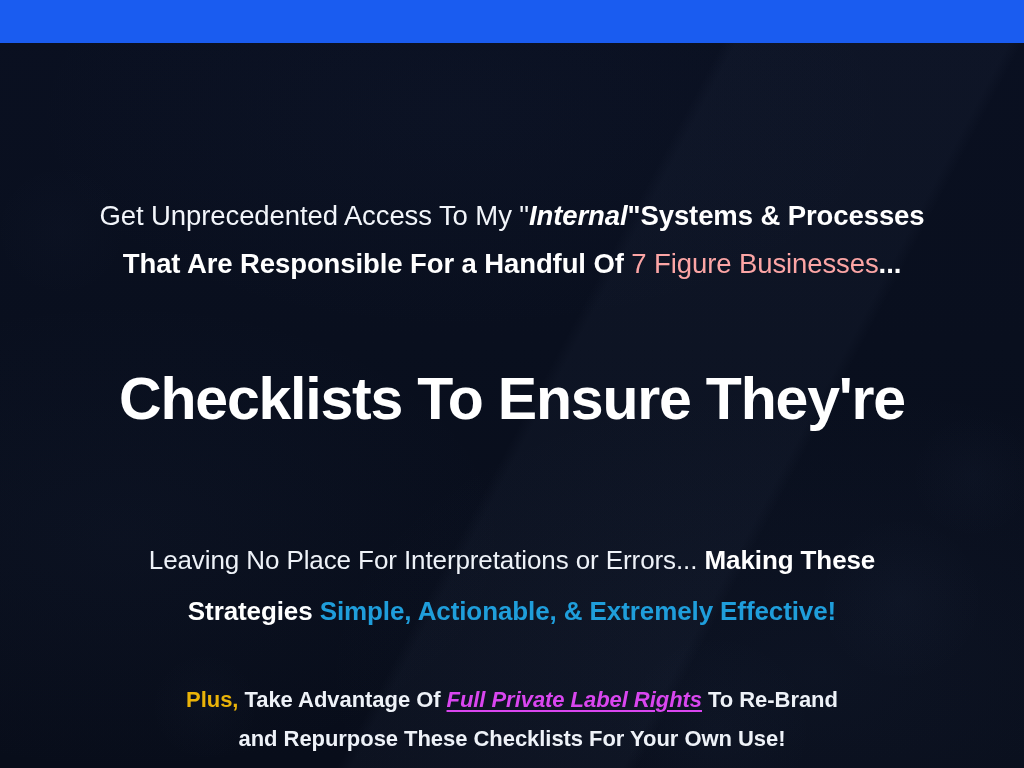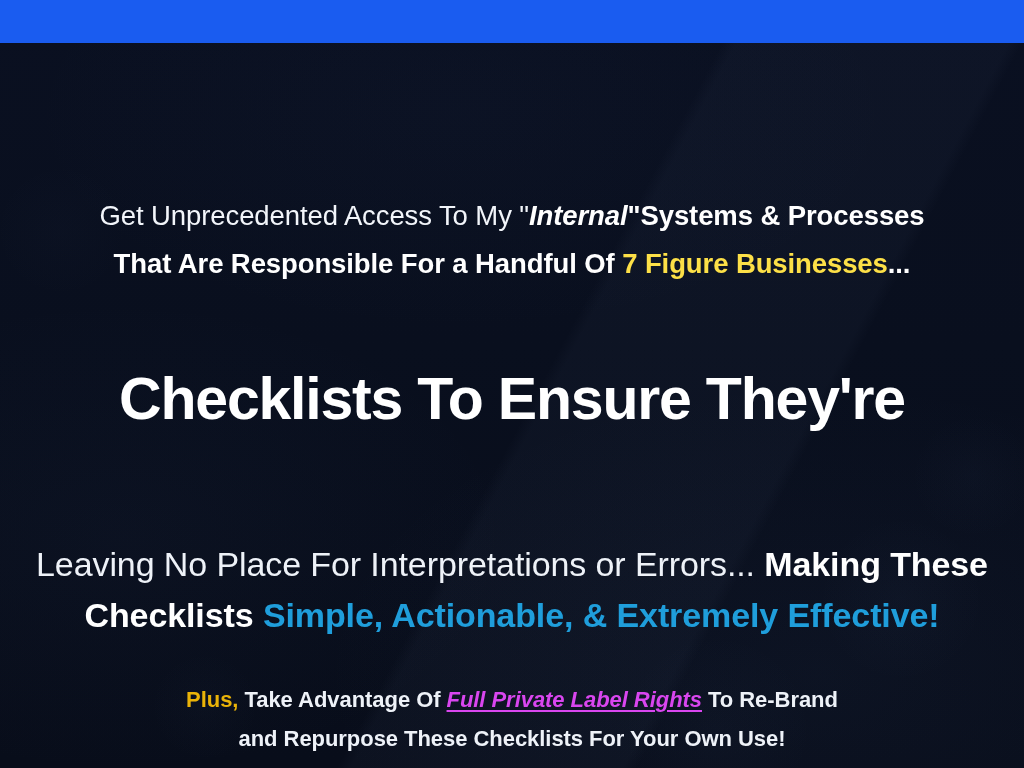--- a/index.html
+++ b/index.html
@@ -71,21 +71,21 @@
   }
 
   
   .line-small {
     font-size:27.5px;
     letter-spacing:-0.1px;
   }
   .line-small .w-light  { font-weight:400; color:#f2f5fa; }
   .line-small .w-bold   { font-weight:700; color:#ffffff; }
   .line-small .w-bi     { font-weight:700; font-style:italic; color:#ffffff; }
-  .line-small .c-blue   { font-weight:700; color:#fde047; }
+  .line-small .c-blue   { font-weight:400; color:#fca5a5; }
 
   #line-1 { position:absolute; top:145px; }
   #line-2 { position:absolute; top:193px; }
 
   
   .line-big {
     font-size:59px;
     letter-spacing:-1.2px;
   }
   .line-big .w-light { font-weight:400; color:#ffffff; }
@@ -97,21 +97,21 @@
                        text-decoration-thickness:3px; }
 
   #line-3 { position:absolute; top:232px; }
   #line-4 { position:absolute; top:313px; }
   #line-5 { position:absolute; top:394px; }
 
   
   #line-6 { position:absolute; top:490px; }
   #line-7 { position:absolute; top:541px; }
 
-  .line-mid { font-size:34px; letter-spacing:-0.1px; }
+  .line-mid { font-size:26px; letter-spacing:-0.1px; }
   .line-mid .w-light { font-weight:400; color:#eef2f8; }
   .line-mid .w-bold  { font-weight:700; color:#ffffff; }
   .line-mid .c-blue  { font-weight:700; color:#1f9edb; }
 
   
   #line-8 { position:absolute; top:632px; }
   #line-9 { position:absolute; top:671px; }
 
   .line-foot { font-size:22px; letter-spacing:-0.05px; }
   .line-foot .w-light { font-weight:700; color:#eef2f8; }
@@ -142,21 +142,21 @@
   <div class="hl-line line-big" id="line-4">
     <span class="w-bold">Checklists To Ensure They're</span>
   </div>
 
 
   <div class="hl-line line-mid" id="line-6">
     <span class="w-light">Leaving No Place For Interpretations or Errors... </span><span class="w-bold">Making These</span>
   </div>
 
   <div class="hl-line line-mid" id="line-7">
-    <span class="w-bold">Checklists </span><span class="c-blue">Simple, Actionable, &amp; Extremely Effective!</span>
+    <span class="w-bold">Strategies </span><span class="c-blue">Simple, Actionable, &amp; Extremely Effective!</span>
   </div>
 
   <div class="hl-line line-foot" id="line-8">
     <span class="w-bold">Plus,</span><span class="w-light"> Take Advantage Of </span><span class="w-bold-u">Full Private Label Rights</span><span class="w-light"> To Re-Brand</span>
   </div>
 
   <div class="hl-line line-foot" id="line-9">
     <span class="w-light">and Repurpose These Checklists For Your Own Use!</span>
   </div>
 

